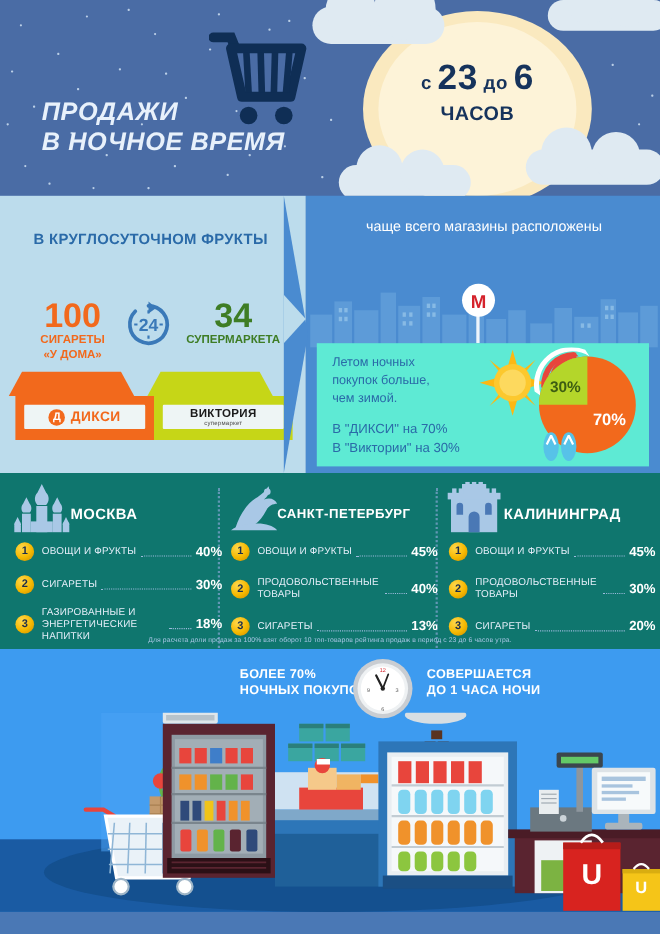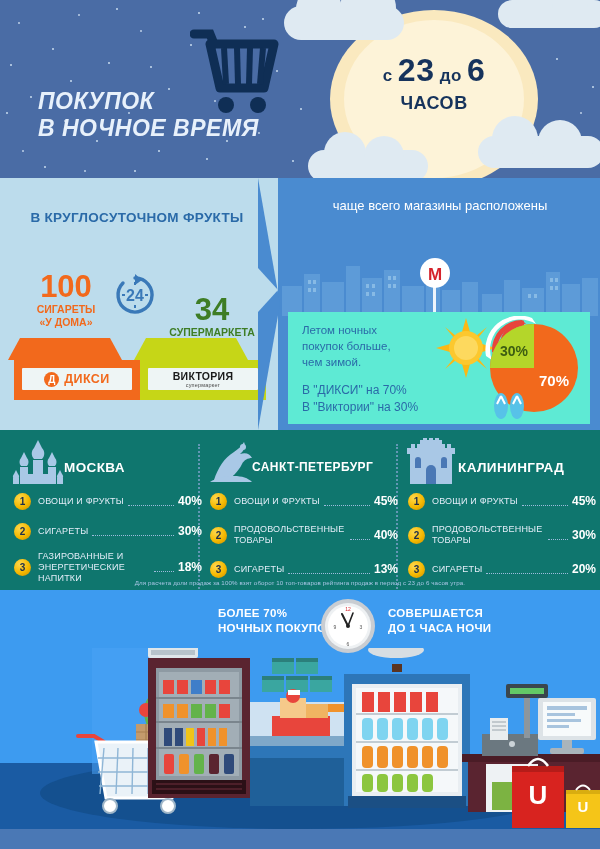--- a/index.html
+++ b/index.html
@@ -67,21 +67,21 @@
     position:absolute; left:258px; top:90px; width:0; height:0; z-index:4;
     border-top:22px solid transparent; border-bottom:22px solid transparent;
     border-left:20px solid #bcdcec;
   }
   .b2-left-title {
     position:absolute; left:12px; top:30px; width:250px; text-align:center;
     color:#2a6aa8; font-weight:bold; font-size:13.5px; line-height:20px; letter-spacing:.3px;
   }
   .stat-row { position:absolute; top:92px; left:0; width:278px; }
   .stat-100 { position:absolute; left:18px; top:0; width:96px; text-align:center; }
-  .stat-34  { position:absolute; left:160px; top:0; width:104px; text-align:center;margin-top:23px; }
+  .stat-34  { position:absolute; left:160px; top:0; width:104px; text-align:center; }
   .stat-num-o { color:#f2691c; font-size:31px; font-weight:bold; line-height:33px; }
   .stat-num-g { color:#3e7d25; font-size:31px; font-weight:bold; line-height:33px; }
   .stat-lbl-o { color:#f2691c; font-size:10.5px; font-weight:bold; line-height:13px; }
   .stat-lbl-g { color:#3e7d25; font-size:10.5px; font-weight:bold; line-height:13px; }
   .clock24 { position:absolute; left:112px; top:2px; }
 
   .box { position:absolute; top:160px; }
   .box-dixi { left:8px; }
   .box-vict { left:134px; }
   .logo-plate {
@@ -246,21 +246,21 @@
         <line x1="34" y1="20" x2="36" y2="56" stroke="#0f2e55" stroke-width="6"></line>
         <line x1="47" y1="20" x2="48" y2="56" stroke="#0f2e55" stroke-width="6"></line>
         <line x1="60" y1="20" x2="59" y2="56" stroke="#0f2e55" stroke-width="6"></line>
         <line x1="73" y1="20" x2="70" y2="56" stroke="#0f2e55" stroke-width="6"></line>
         <circle cx="36" cy="77" r="8" fill="#0f2e55"></circle>
         <circle cx="68" cy="77" r="8" fill="#0f2e55"></circle>
       </svg>
     </div>
 
     <div class="hero-title">
-      <div>ПОКУПОК</div>
+      <div>ПРОДАЖИ</div>
       <div>В НОЧНОЕ ВРЕМЯ</div>
     </div>
   </div>
 
   <div class="band2">
     <div class="b2-left"></div>
     <div class="b2-right"></div>
     <div class="chev"></div>
     <div class="chev-notch"></div>
 

